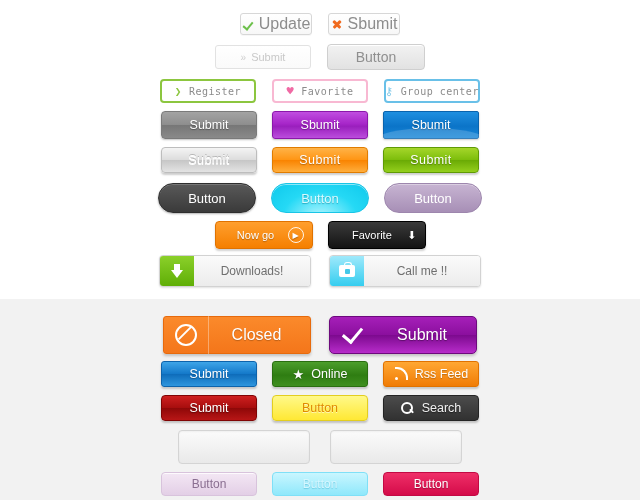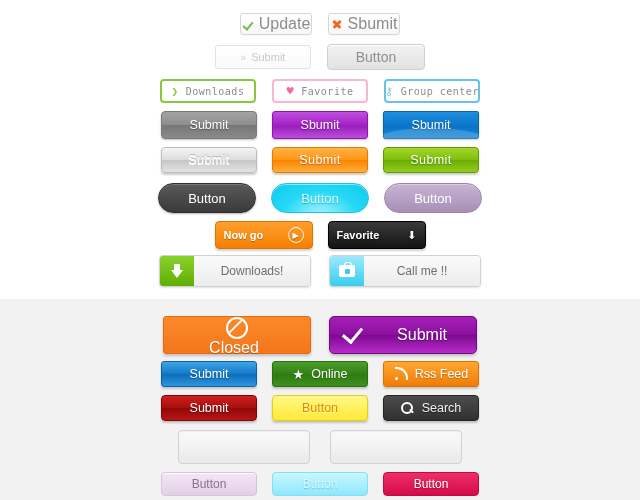--- a/index.html
+++ b/index.html
@@ -113,21 +113,21 @@
   .p-cyan{background:radial-gradient(ellipse at 50% 120%,#b6f6ff 0%,#25d9f5 55%,#0fc9ec 100%);
     border:1px solid #19c5e6;color:#d8fbff;text-shadow:0 1px 1px rgba(0,120,140,.5);
     box-shadow:inset 0 1px 0 rgba(255,255,255,.5);}
   .p-lilac{background:linear-gradient(#c7b4d2,#a78fb6);border:1px solid #9d86ad;
     box-shadow:inset 0 1px 0 rgba(255,255,255,.35);}
 
   
   .r7{top:220px;height:30px;gap:15px;}
   .w7{width:98px;height:28px;border-radius:4px;color:#fff;font-size:11px;
     justify-content:space-between;padding:0 8px;box-shadow:0 2px 2px rgba(0,0,0,.18);}
-  .w7 .lbl{flex:1;font-weight:bold;}
+  .w7 .lbl{flex:1;text-align:center;}
   .o7{background:linear-gradient(#ff9f2e,#f57f00);border:1px solid #e07200;
     text-shadow:0 1px 1px rgba(0,0,0,.3);}
   .r7r{background:linear-gradient(#c2161b,#9d0d12);border:1px solid #8a0b10;
     text-shadow:0 1px 1px rgba(0,0,0,.4);}
   .d7{background:linear-gradient(#3a3a3a,#131313);border:1px solid #000;
     text-shadow:0 1px 1px rgba(0,0,0,.6);}
   .badge{width:14px;height:14px;border-radius:50%;border:1.5px solid rgba(255,255,255,.9);
     display:flex;align-items:center;justify-content:center;font-size:8px;flex:0 0 auto;}
   .env{width:15px;height:10px;background:#fff;border-radius:2px;position:relative;flex:0 0 auto;}
   .env:before{content:"";position:absolute;left:1px;top:1px;width:0;height:0;
@@ -156,21 +156,21 @@
   .w-cm{width:150px;}
 
   
   .r9{top:315px;height:40px;gap:18px;}
   .big{height:38px;width:148px;border-radius:3px;color:#fff;font-size:16px;
     box-shadow:0 2px 3px rgba(0,0,0,.2);justify-content:flex-start;}
   .big .sep{width:1px;height:38px;background:rgba(255,255,255,.35);}
   .big .icz{width:44px;display:flex;align-items:center;justify-content:center;flex:0 0 auto;}
   .big .lbl{flex:1;text-align:center;padding-right:6px;}
   .big-orange{background:linear-gradient(#fb8a2b,#f4761a);border:1px solid #e76a0c;
-    text-shadow:0 1px 1px rgba(0,0,0,.25);flex-direction:column;}
+    text-shadow:0 1px 1px rgba(0,0,0,.25);}
   .big-purple{background:linear-gradient(#a61fb9 0%,#8b0f9e 50%,#7d0a8f 51%,#b72cca 100%);
     border:1px solid #6d0a7d;border-radius:5px;text-shadow:0 1px 1px rgba(0,0,0,.35);}
   .noent{width:18px;height:18px;border:2px solid #fff;border-radius:50%;position:relative;}
   .noent:before{content:"";position:absolute;left:-1px;top:6px;width:18px;height:2px;background:#fff;
     transform:rotate(-45deg);}
   .tick{width:16px;height:9px;border-left:3px solid #fff;border-bottom:3px solid #fff;
     transform:rotate(-50deg);margin-top:-4px;}
 
   
   .r10{top:360px;height:28px;gap:15px;}
@@ -249,21 +249,21 @@
       <span>Submit</span>
     </div>
     <div class="btn greybtn">
       <span>Button</span>
     </div>
   </div>
 
   <div class="row r3">
     <div class="btn outline o-green">
       <span class="arrow-g">❯</span>
-      <span>Downloads</span>
+      <span>Register</span>
     </div>
     <div class="btn outline o-pink">
       <span class="heart">♥</span>
       <span>Favorite</span>
     </div>
     <div class="btn outline o-blue">
       <span class="keyic">⚷</span>
       <span>Group center</span>
     </div>
   </div>

